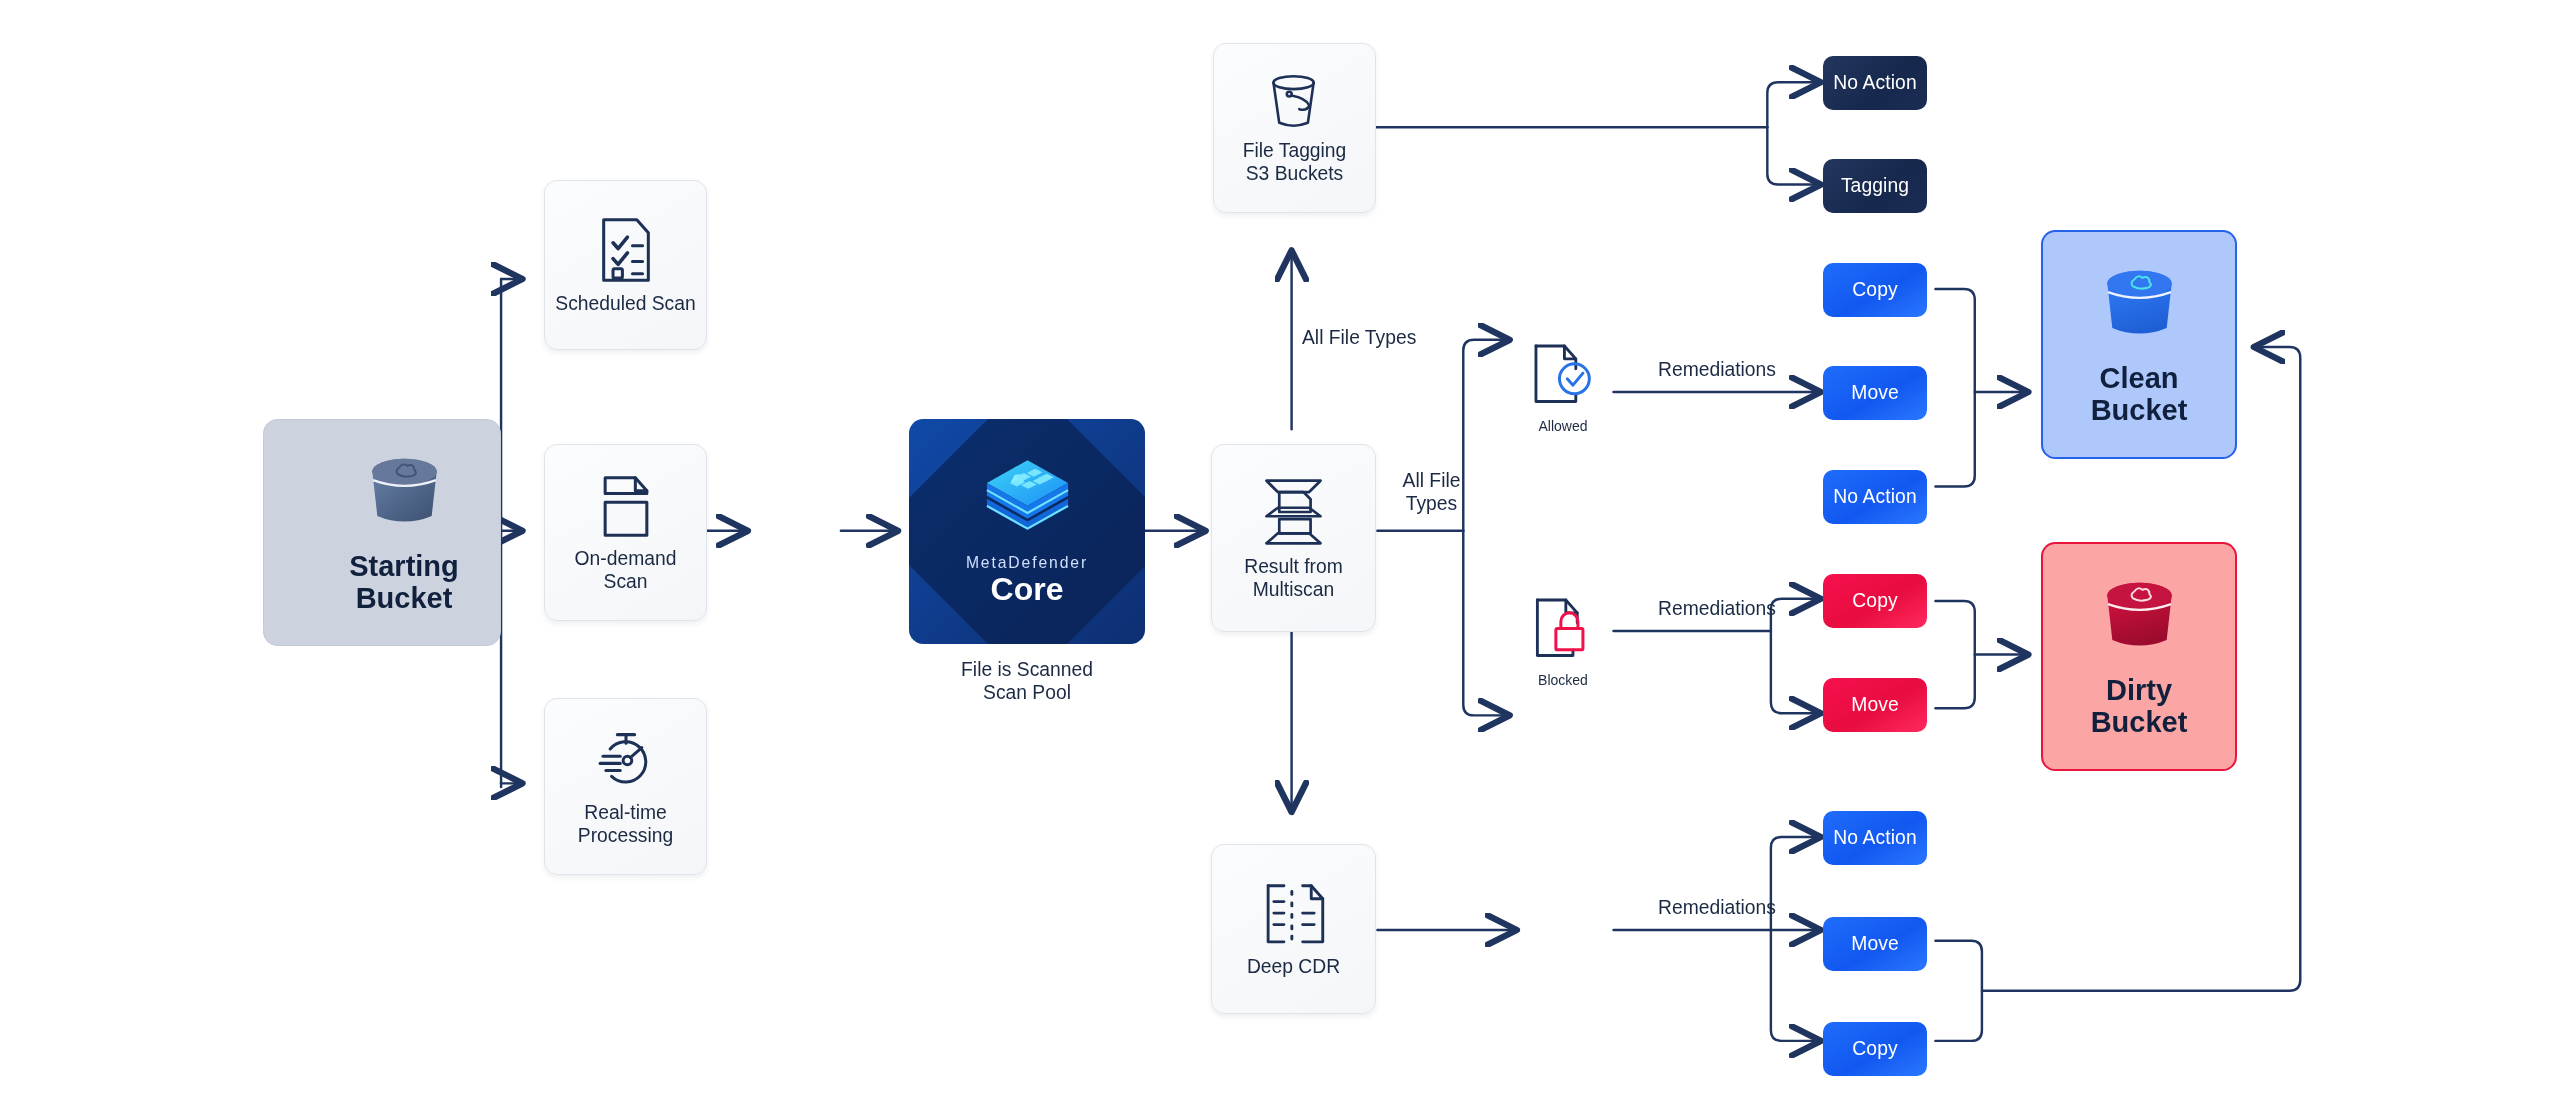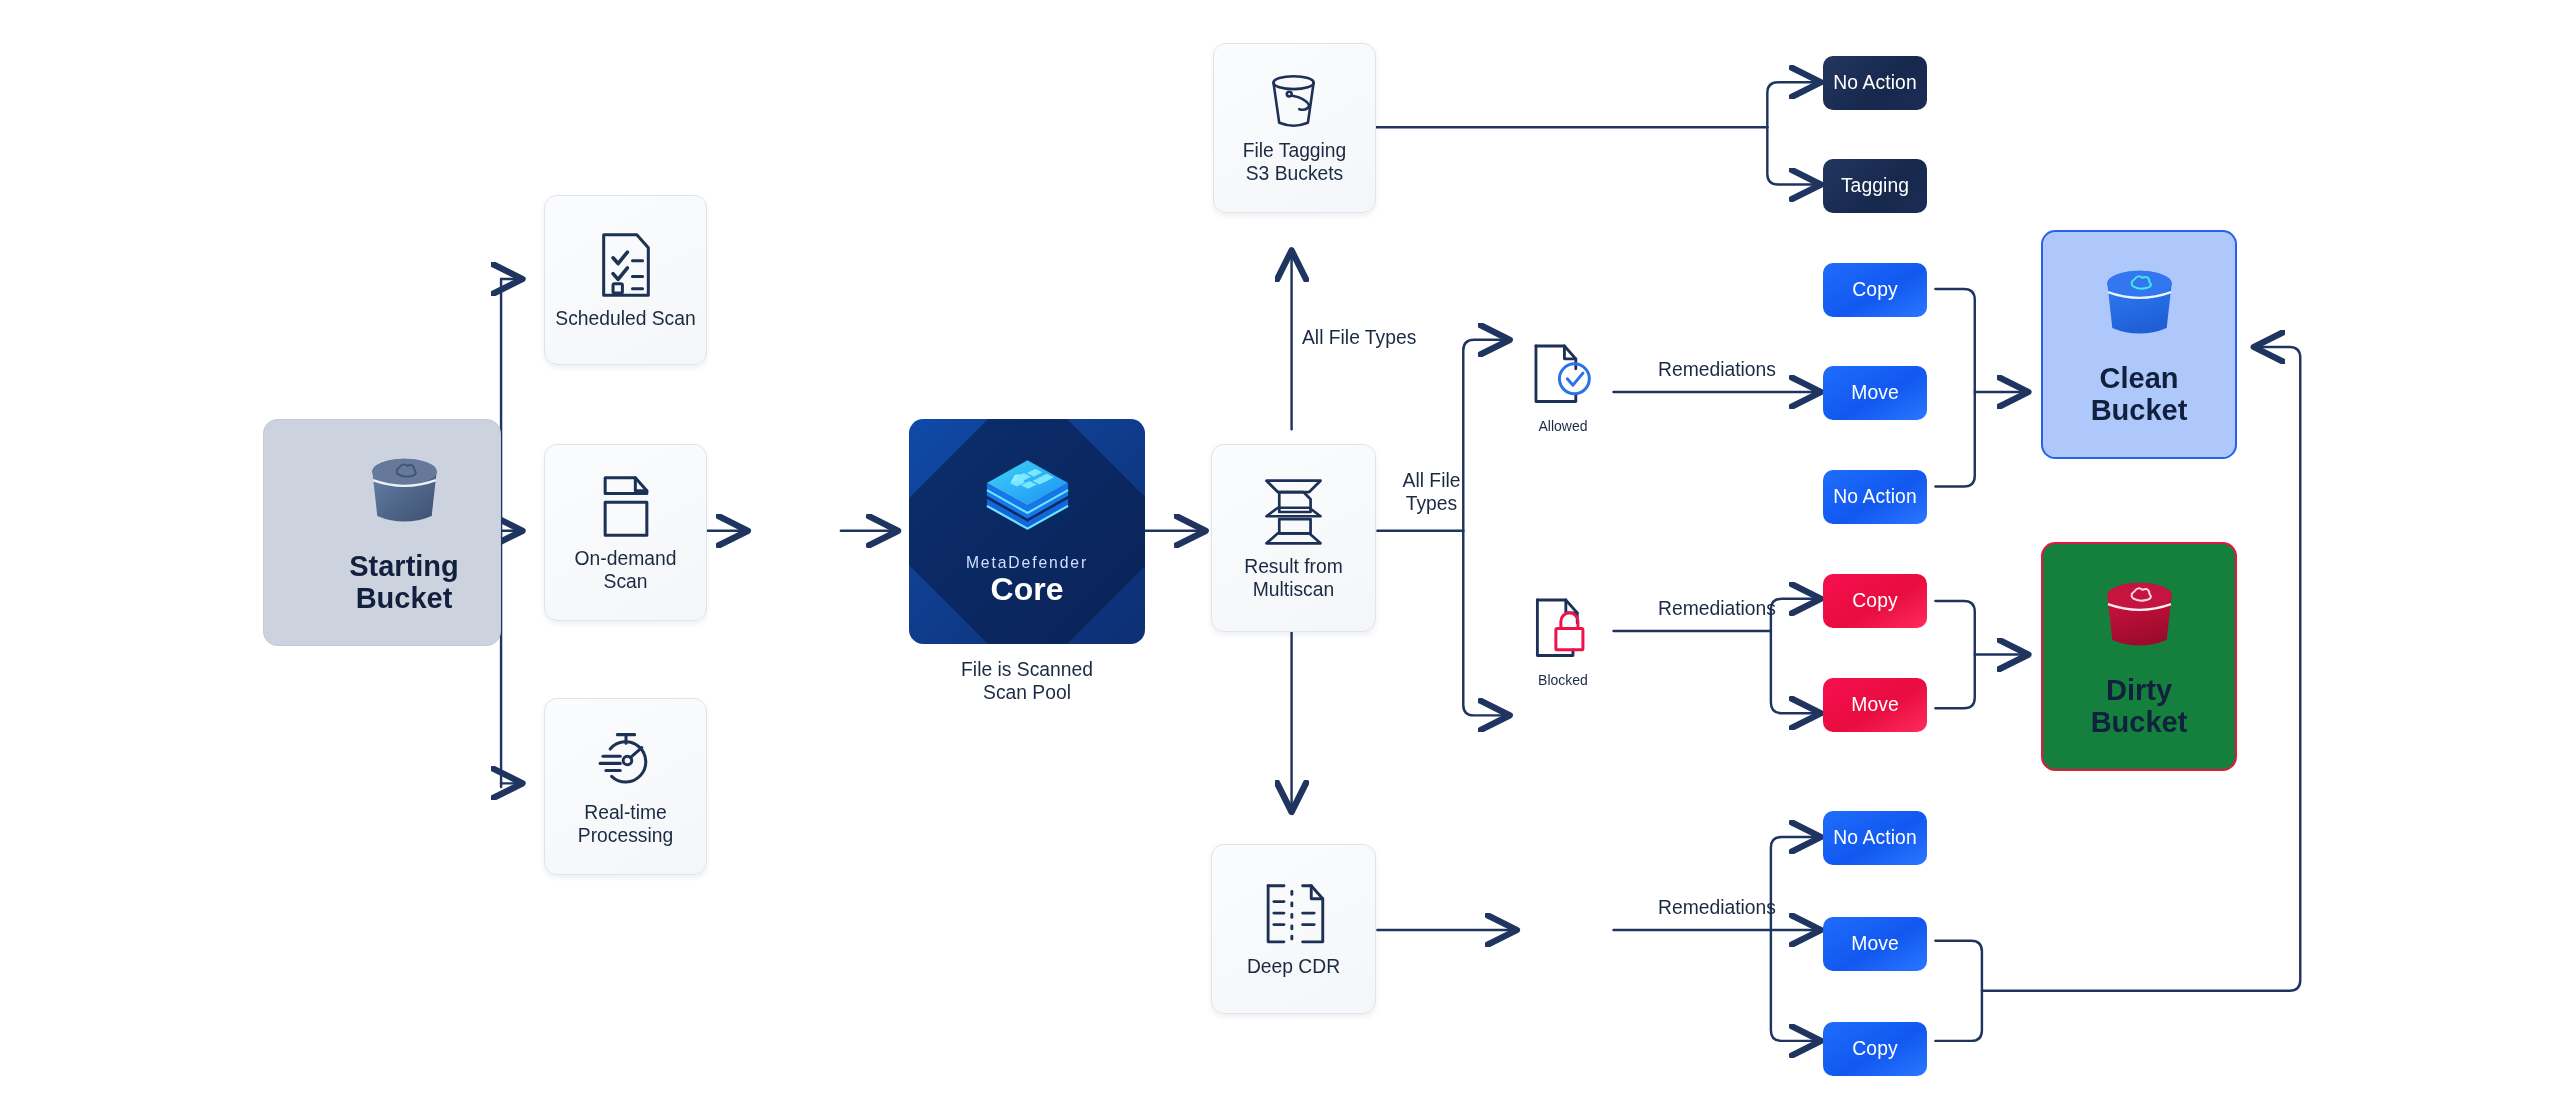--- a/index.html
+++ b/index.html
@@ -20,21 +20,21 @@
   .bare{position:absolute;display:flex;flex-direction:column;align-items:center;}
   .bare .cap{margin-top:7.2px;text-align:center;font-size:14px;line-height:1.18;color:#1b2a42;}
 
   
   .bucketpanel{position:absolute;border-radius:14.3px;display:flex;flex-direction:column;
                align-items:center;justify-content:center;}
   .bucketpanel .bname{margin-top:11.4px;text-align:center;font-weight:bold;font-size:29px;
                       line-height:1.12;color:#10203d;}
   .panel-start{background:#ccd3df;border:1.4px solid #c3cad8;}
   .panel-clean{background:#aec8fb;border:2.1px solid #2563eb;}
-  .panel-dirty{background:#15803d;border:2.1px solid #e8163f;}
+  .panel-dirty{background:#fca5a5;border:2.1px solid #e8163f;}
 
   
   .pill{position:absolute;border-radius:10px;display:flex;align-items:center;justify-content:center;
         color:#ffffff;font-size:19.3px;letter-spacing:0.1px;}
   .pill-dark{background:linear-gradient(135deg,#23365f 0%,#16284c 60%,#1b2d55 100%);}
   .pill-blue{background:linear-gradient(150deg,#1f6dfb 0%,#1258f0 55%,#2a77ff 100%);}
   .pill-red {background:linear-gradient(150deg,#f6104f 0%,#e80c3f 55%,#ff2a5e 100%);}
 
   
   .core{position:absolute;border-radius:14.3px;overflow:hidden;
@@ -126,21 +126,21 @@
         <path d="M21,42 Q65,58 109,42" fill="none" stroke="#eef2f8" stroke-width="3"></path>
         <path d="M58,24 q5,-7 11,-2 q9,-4 10,6 q5,5 -3,8 q-12,3 -20,-2 q-5,-5 2,-10 z" fill="none" stroke="#3f5475" stroke-width="2.6"></path>
       </svg>
     </span>
     <div class="bname">
       <div>Starting</div>
       <div>Bucket</div>
     </div>
   </div>
 
-  <div class="card" style="left:544px;top:195px;width:161px;height:168px;">
+  <div class="card" style="left:544px;top:180px;width:161px;height:168px;">
     <span class="glyph">
       <svg width="62" height="72" viewBox="0 0 86 100">
         <g fill="none" stroke="#1d3055" stroke-width="4.2" stroke-linecap="round" stroke-linejoin="round">
           <path d="M12,8 H58 L74,26 V92 H12 Z"></path>
           <path d="M25,40 l7,8 l13,-16" stroke-width="5"></path>
           <path d="M52,44 H66"></path>
           <path d="M25,62 l7,8 l13,-16" stroke-width="5"></path>
           <path d="M52,66 H66"></path>
           <rect x="25" y="76" width="13" height="13" rx="2"></rect>
           <path d="M52,83 H66"></path>

